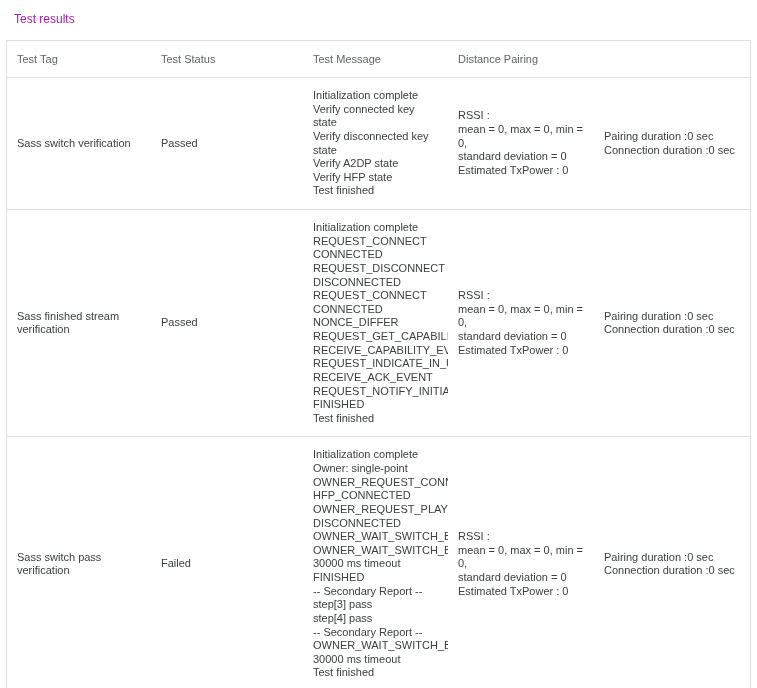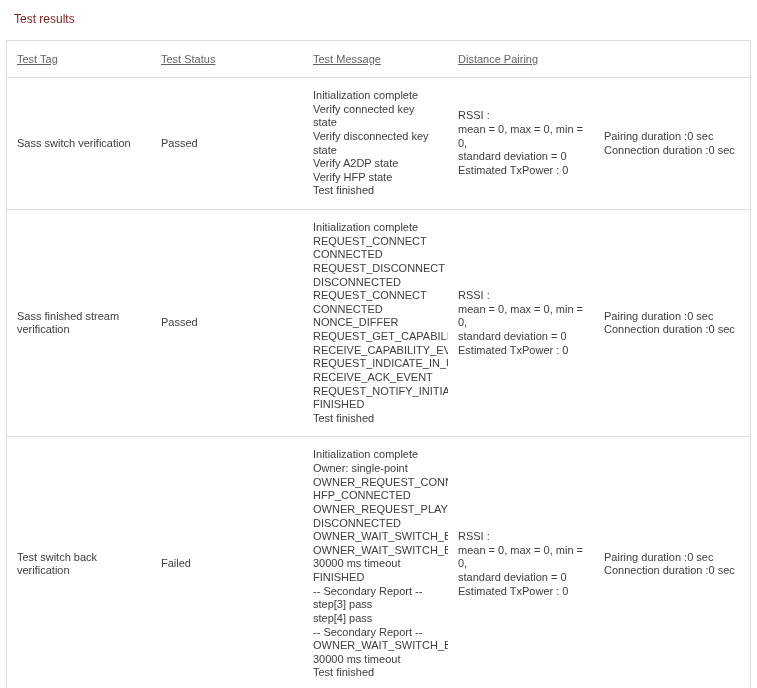--- a/index.html
+++ b/index.html
@@ -5,29 +5,29 @@
   * { box-sizing: border-box; margin: 0; padding: 0; }
   html, body { background: #ffffff; }
   body {
     width: 757px; height: 688px;
     font-family: "Liberation Sans", sans-serif;
     color: #3c4043;
     overflow: hidden;
   }
   .page { padding: 10px 6px 6px 6px; }
   .page-title {
-    font-size: 12px; font-weight: 400; color: #7f1d1d;
+    font-size: 12px; font-weight: 400; color: #a21caf;
     margin: 2px 0 14px 8px;
   }
   .results-table {
     border: 1px solid #e0e0e0;
     background: #fff;
   }
   .thead, .trow { display: flex; border-bottom: 1px solid #e0e0e0; }
-  .thead { color: #5f6368; text-decoration: underline; }
+  .thead { color: #5f6368; }
   .th { font-size: 11px; padding: 12px 10px; font-weight: 400; }
   .trow { align-items: center; }
   .td {
     font-size: 11px; line-height: 1.24; padding: 11px 10px;
     white-space: pre-line; overflow: hidden;
   }
   .col-tag { width: 144px; }
   .col-status { width: 152px; }
   .col-message { width: 145px; }
   .col-distance { width: 146px; }
@@ -85,21 +85,21 @@
 Test finished</div>
       <div class="td col-distance">RSSI :
 mean = 0, max = 0, min = 0,
 standard deviation = 0
 Estimated TxPower : 0</div>
       <div class="td col-duration">Pairing duration :0 sec
 Connection duration :0 sec</div>
     </div>
 
     <div class="trow">
-      <div class="td col-tag">Test switch back verification</div>
+      <div class="td col-tag">Sass switch pass verification</div>
       <div class="td col-status">Failed</div>
       <div class="td col-message">Initialization complete
 Owner: single-point
 OWNER_REQUEST_CONNECT
 HFP_CONNECTED
 OWNER_REQUEST_PLAY_MED
 DISCONNECTED
 OWNER_WAIT_SWITCH_BACK
 OWNER_WAIT_SWITCH_BACK
 30000 ms timeout

